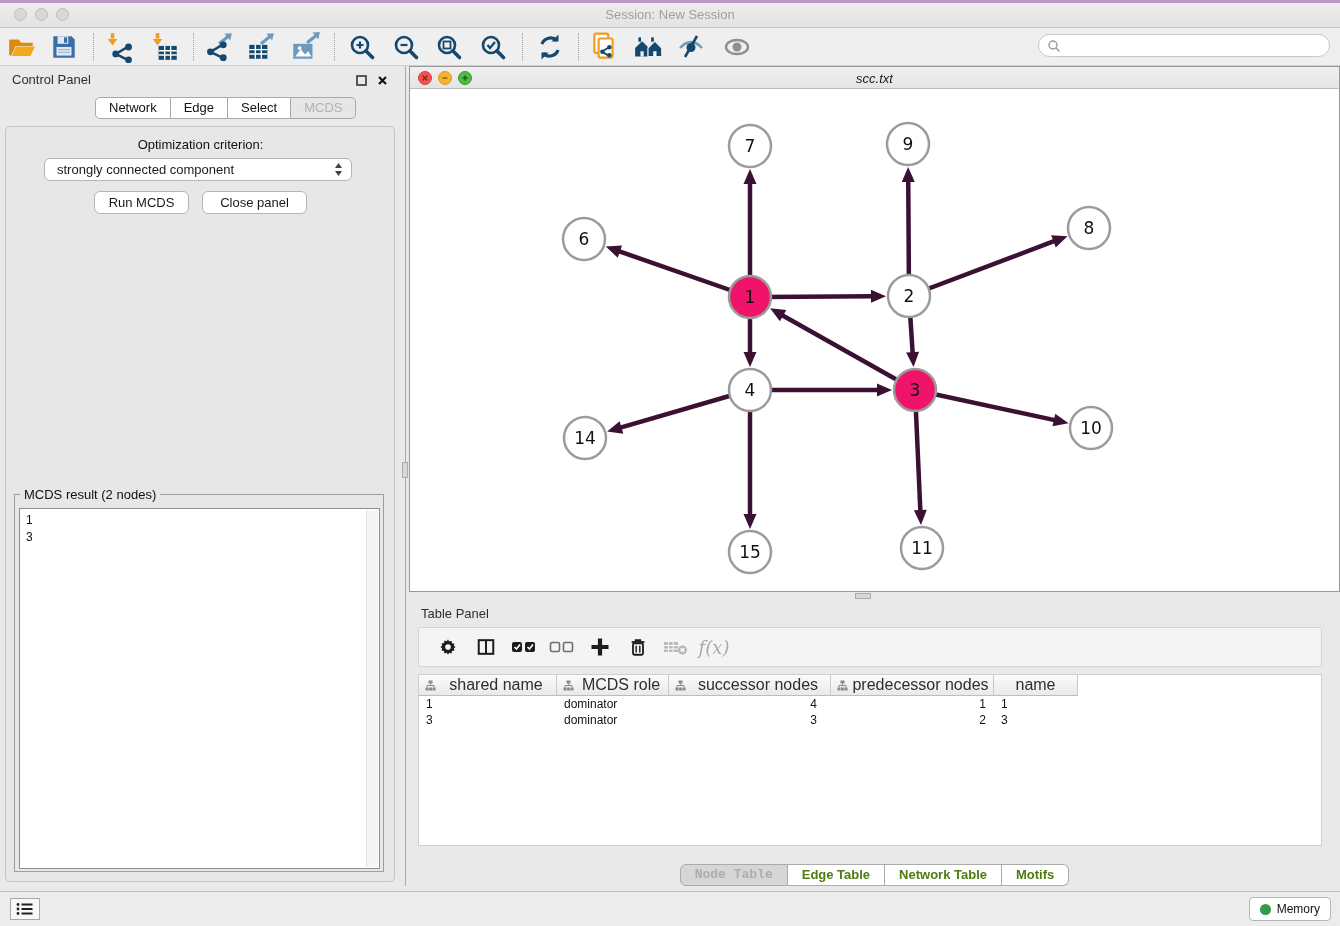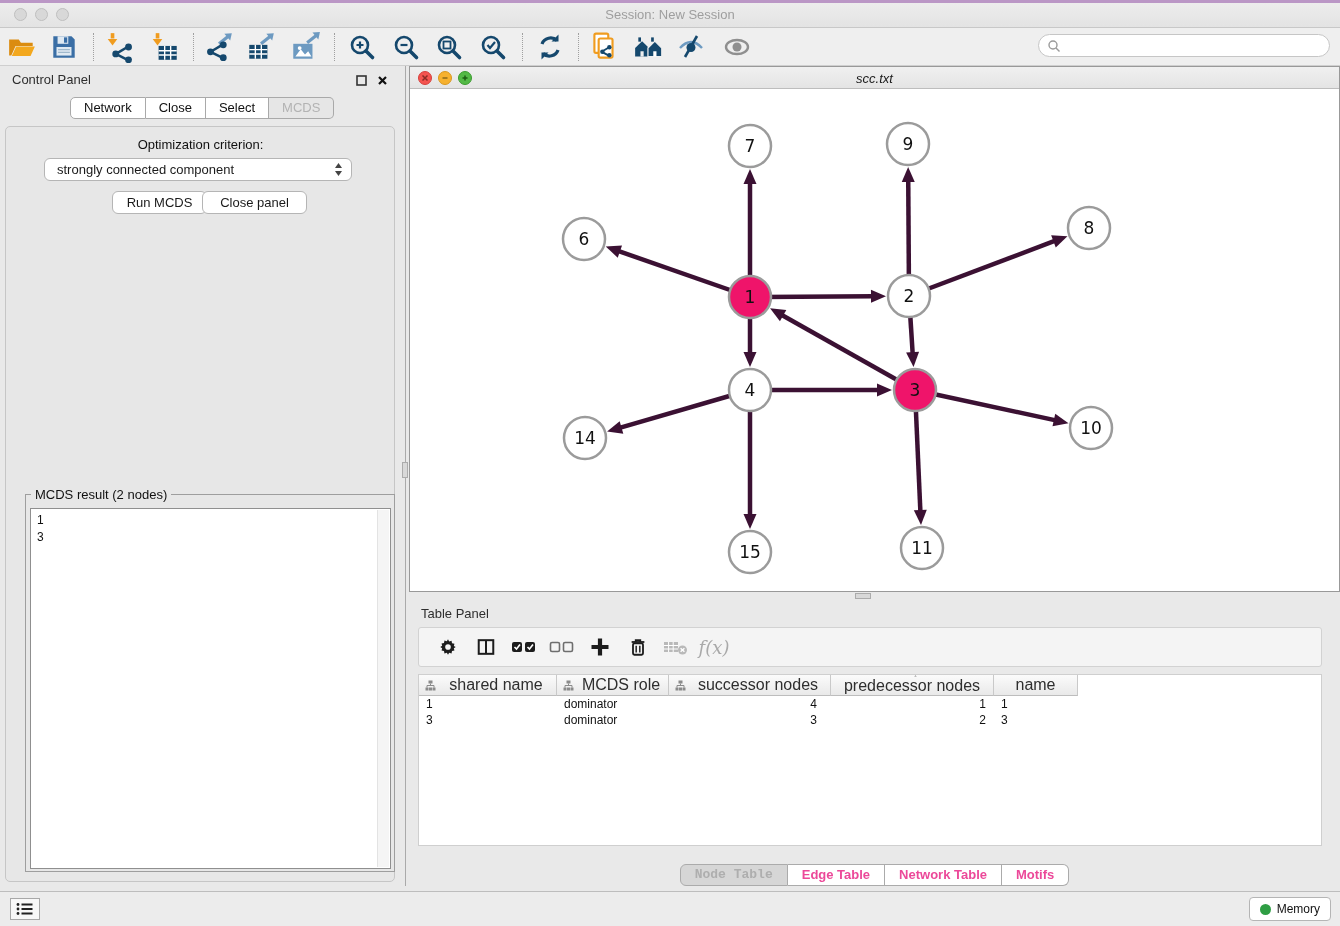--- a/index.html
+++ b/index.html
@@ -21,35 +21,35 @@
   .searchbox { position:absolute; left:1038px; top:6px; width:292px; height:23px; background:#fff;
     border:1px solid #c6c6c6; border-radius:12px; display:flex; align-items:center; padding:0 8px; }
   .searchbox input { border:none; outline:none; background:transparent; flex:1; font-size:13px; margin-left:5px; font-family:inherit; }
 
   
   .control-panel { position:absolute; left:0; top:66px; width:401px; height:820px; background:#e9e9e9; }
   .panel-header { position:relative; height:26px; }
   .panel-title { position:absolute; left:12px; top:6px; font-size:13px; color:#2e2e2e; }
   .hdr-float { position:absolute; top:8px; }
   .hdr-close { position:absolute; top:8px; }
-  .cp-tabs { position:absolute; left:70px; top:31px; display:flex; }
+  .cp-tabs { position:absolute; left:95px; top:31px; display:flex; }
   .cp-tab { height:22px; padding:0 13px; background:#fff; border:1px solid #a9a9a9; border-left:none;
     font-size:13px; line-height:20px; color:#111; }
   .cp-tab:first-child { border-left:1px solid #a9a9a9; border-radius:5px 0 0 5px; }
   .cp-tab:last-child { border-radius:0 5px 5px 0; }
   .cp-tab.selected { background:#e6e6e6; color:#b3b3b3; }
   .cp-body { position:absolute; left:5px; top:60px; width:390px; height:756px; background:#e7e7e7;
     border:1px solid #c6c6c6; border-radius:5px; }
   .opt-label { position:absolute; left:0; width:100%; top:71px; text-align:center; font-size:13px; color:#111; }
   .dropdown { position:absolute; left:44px; top:92px; width:308px; height:23px; background:#fff; border:1px solid #b5b5b5;
     border-radius:6px; display:flex; align-items:center; padding:0 8px 0 12px; font-size:13px; }
   .dropdown .dd-text { flex:1; }
   .cp-btn { position:absolute; top:125px; height:23px; background:#fff; border:1px solid #b5b5b5; border-radius:6px;
     font-size:13px; text-align:center; line-height:21px; }
-  .groupbox { position:absolute; left:25px; top:428px; width:370px; height:378px; border:1px solid #9e9e9e; }
+  .groupbox { position:absolute; left:14px; top:428px; width:370px; height:378px; border:1px solid #9e9e9e; }
   .groupbox-label { position:absolute; left:5px; top:-8px; background:#e7e7e7; padding:0 4px; font-size:13px; color:#111; }
   .result-area { position:absolute; left:4px; top:13px; width:361px; height:361px; background:#fff; border:1px solid #8f8f8f; }
   .result-scroll { position:absolute; right:1px; top:1px; bottom:1px; width:12px; background:#f5f5f5; border-left:1px solid #e3e3e3; }
   .result-text { position:absolute; left:6px; top:3px; font-size:12px; line-height:17px; white-space:pre; color:#111;
     font-family:"Liberation Sans","DejaVu Sans",sans-serif; }
 
   
   .vsplit { position:absolute; left:401px; top:66px; width:8px; height:820px; background:#e9e9e9; }
   .vsplit .line { position:absolute; left:4px; top:0; width:1px; height:100%; background:#aaaaaa; }
   .vsplit .handle { position:absolute; left:1px; top:396px; width:6px; height:16px; background:#d8d8d8; border:1px solid #ababab; }
@@ -78,21 +78,21 @@
     display:flex; align-items:center; font-size:16px; color:#2e2e2e; }
   .th .th-label { flex:1; text-align:center; padding:0 2px; }
   .th .mini-icon { margin-left:6px; }
   .trow { display:flex; height:16px; font-size:12px; color:#111; }
   .td { padding-top:1px; }
   .td.left { text-align:left; padding-left:7px; }
   .td.right { text-align:right; padding-right:14px; }
   .td.right2 { text-align:right; padding-right:8px; }
   .tp-tabs { position:absolute; left:0; top:264px; width:931px; display:flex; justify-content:center; }
   .tp-tab { height:22px; padding:0 14px; background:#fff; border:1px solid #ababab; border-left:none;
-    font-size:13px; font-weight:700; line-height:20px; color:#ec4899; }
+    font-size:13px; font-weight:700; line-height:20px; color:#4d7c0f; }
   .tp-tab:first-child { border-left:1px solid #ababab; border-radius:6px 0 0 6px; }
   .tp-tab:last-child { border-radius:0 6px 6px 0; }
   .tp-tab.selected { background:#d6d6d6; color:#aeaeae;font-family:Liberation Mono, monospace; }
 
   
   .statusbar { position:absolute; left:0; top:891px; width:1340px; height:35px; background:#ececec; border-top:1px solid #bdbdbd; }
   .list-btn { position:absolute; left:10px; top:6px; width:30px; height:22px; background:#f8f8f8; border:1px solid #a8a8a8;
     display:flex; align-items:center; justify-content:center; }
   .mem-btn { position:absolute; right:9px; top:5px; height:24px; padding:0 10px; background:#fff; border:1px solid #b5b5b5;
     border-radius:4px; display:flex; align-items:center; gap:6px; font-size:12px; color:#111; }
@@ -262,34 +262,34 @@
         </svg>
     </div>
     <div class="hdr-close" style="left:377px">
       <svg width="11" height="11">
           <path d="M2 2l7 7M9 2l-7 7" stroke="#111" stroke-width="2.2"></path>
         </svg>
     </div>
   </div>
   <div class="cp-tabs" id="cp-tabs">
       <div class="cp-tab">Network</div>
-      <div class="cp-tab">Close</div>
+      <div class="cp-tab">Edge</div>
       <div class="cp-tab">Select</div>
       <div class="cp-tab selected">MCDS</div>
     </div>
   <div class="cp-body"></div>
   <div class="opt-label">Optimization criterion:</div>
   <div class="dropdown">
     <span class="dd-text">strongly connected component</span>
     <svg width="9" height="15">
         <path d="M4.5 1L8 6H1z" fill="#444"></path>
         <path d="M4.5 14L1 9h7z" fill="#444"></path>
       </svg>
   </div>
-  <div class="cp-btn" style="left:112px; width:95px">Run MCDS</div>
+  <div class="cp-btn" style="left:94px; width:95px">Run MCDS</div>
   <div class="cp-btn" style="left:202px; width:105px">Close panel</div>
   <div class="groupbox">
     <div class="groupbox-label">MCDS result (2 nodes)</div>
     <div class="result-area">
       <div class="result-text" id="result-text">1
 3</div>
       <div class="result-scroll"></div>
     </div>
   </div>
 </div>
@@ -483,21 +483,21 @@
         <div class="th" style="width: 162px;">
           <svg class="mini-icon" width="11" height="11" viewBox="0 0 11 11">
             <rect x="3.5" y="0.5" width="4" height="3" fill="#8a8a8a"></rect>
             <path d="M5.5 3.5v2M2 7.5V5.5h7v2M2 5.5h7" stroke="#8a8a8a" stroke-width="1" fill="none"></path>
             <rect x="0.5" y="7.5" width="3" height="3" fill="#8a8a8a"></rect>
             <rect x="4" y="7.5" width="3" height="3" fill="#8a8a8a"></rect>
             <rect x="7.5" y="7.5" width="3" height="3" fill="#8a8a8a"></rect>
           </svg>
           <span class="th-label">successor nodes</span>
         </div>
-        <div class="th" style="width: 163px; flex-direction: column;">
+        <div class="th" style="width: 163px;">
           <svg class="mini-icon" width="11" height="11" viewBox="0 0 11 11">
             <rect x="3.5" y="0.5" width="4" height="3" fill="#8a8a8a"></rect>
             <path d="M5.5 3.5v2M2 7.5V5.5h7v2M2 5.5h7" stroke="#8a8a8a" stroke-width="1" fill="none"></path>
             <rect x="0.5" y="7.5" width="3" height="3" fill="#8a8a8a"></rect>
             <rect x="4" y="7.5" width="3" height="3" fill="#8a8a8a"></rect>
             <rect x="7.5" y="7.5" width="3" height="3" fill="#8a8a8a"></rect>
           </svg>
           <span class="th-label">predecessor nodes</span>
         </div>
         <div class="th" style="width: 84px;">

